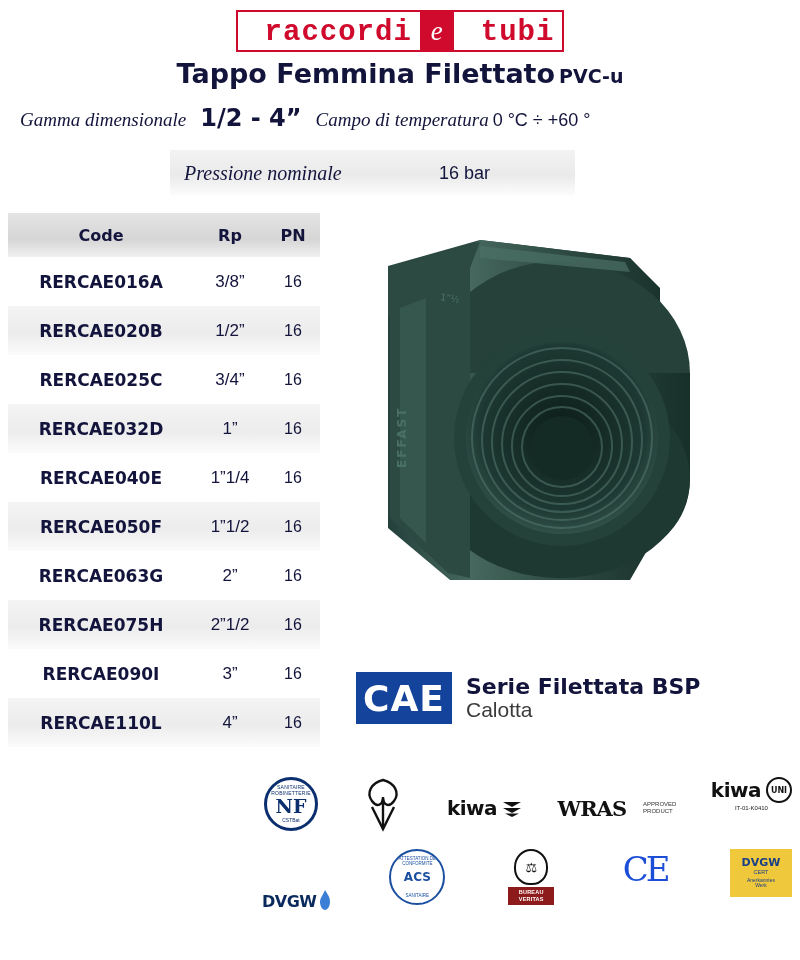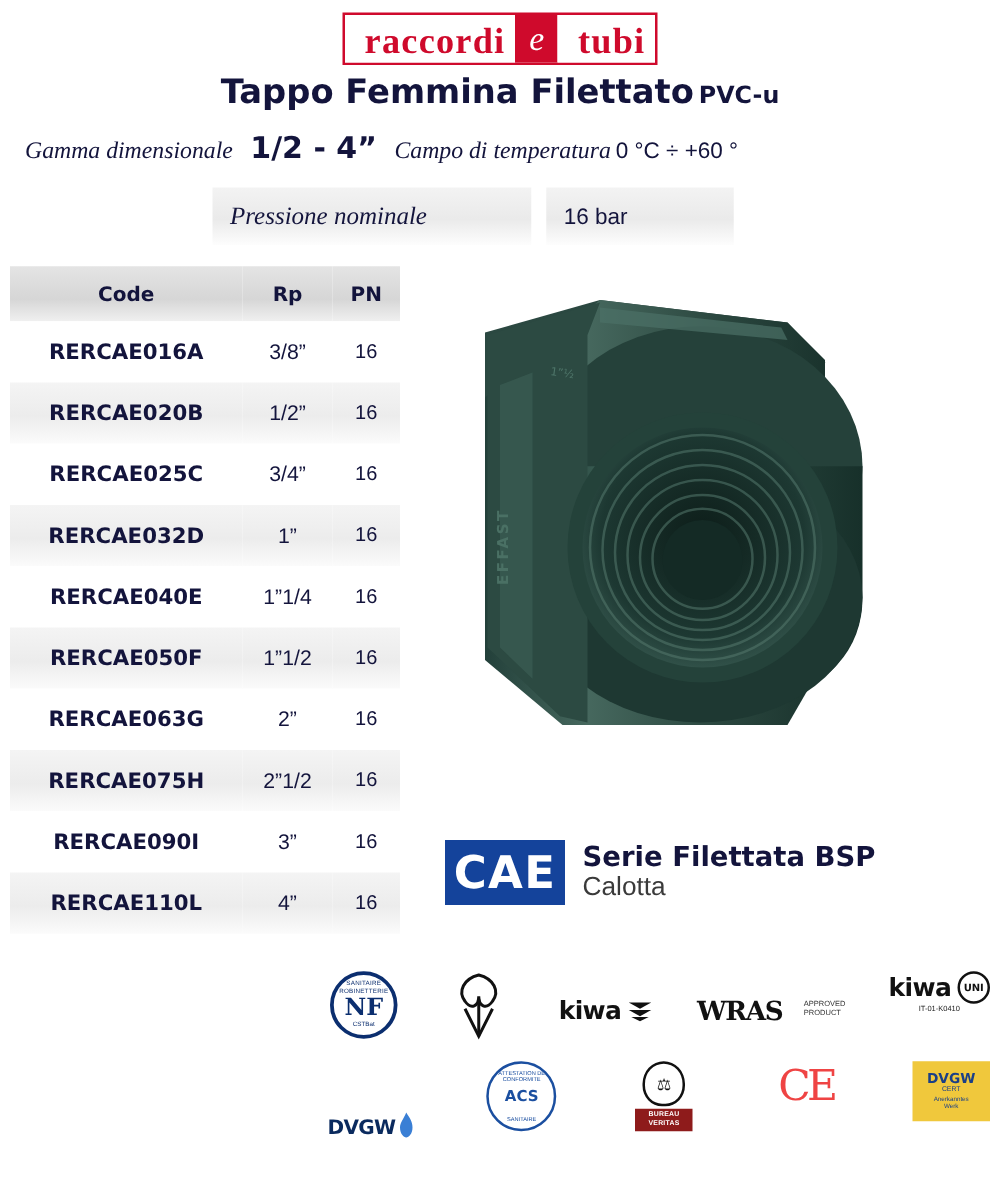--- a/index.html
+++ b/index.html
@@ -18,23 +18,23 @@
     position: absolute; top: 10px; left: 0; width: 800px;
     display: flex; justify-content: center;
   }
   .brand-box {
     display: flex; align-items: stretch;
     border: 2px solid #cf0a2c;
     height: 42px;
   }
   .brand-word {
     background: #ffffff; color: #cf0a2c;
-    font-family: Liberation Serif, serif;
+    font-family: Liberation Mono, monospace;
     font-weight: bold; font-size: 29px; letter-spacing: 1px;
-    padding: 2px 8px 2px 16px; line-height: 38px;
+    padding: 2px 8px 2px 27px; line-height: 38px;
   }
   .brand-e {
     background: #cf0a2c; color: #ffffff;
     font-family: "Liberation Serif", serif;
     font-style: italic; font-size: 27px;
     padding: 0 11px; line-height: 38px;
   }
 
   
   .title-row {
@@ -65,21 +65,21 @@
     margin: 0 14px 0 14px;
   }
   .spec-value {
     font-family: "Liberation Sans", sans-serif;
     font-size: 18px; color: #13143c; margin-left: 4px;
   }
 
   
   .pressure-row {
     position: absolute; top: 150px; left: 170px;
-    display: flex; align-items: flex-end; gap: 12px;
+    display: flex; align-items: flex-end; 
   }
   .pressure-label-box {
     width: 255px; height: 46px;
     background: linear-gradient(to bottom, #f3f3f3, #eaeaea 55%, #fdfdfd);
     display: flex; align-items: center; padding-left: 14px;
   }
   .pressure-label-box span {
     font-family: "Liberation Serif", serif;
     font-style: italic; font-size: 20px; color: #13143c;
   }
@@ -241,21 +241,21 @@
     border-radius: 50% 50% 46% 46%;
     display: flex; align-items: center; justify-content: center;
     font-size: 13px; color: #111;
   }
   .bv-bar {
     margin-top: 2px; background: #8e1b1b; color: #fff;
     font-size: 5.5px; font-weight: bold; padding: 2px 3px;
     text-align: center; line-height: 1.25; letter-spacing: .2px;
   }
   .ce-mark {
-    font-family: "DejaVu Serif", serif; font-size: 34px; color: #ef4444;
+    font-family: "DejaVu Serif", serif; font-size: 34px; color: #1d4ed8;
     letter-spacing: -3px;
   }
   .dvgw-box {
     width: 62px; height: 48px; background: #f0c83c;
     display: flex; flex-direction: column; align-items: center;
     justify-content: center; line-height: 1.15;
   }
   .dvgw-box .b1 {
     font-family: "DejaVu Sans", sans-serif; font-weight: bold;
     font-size: 11px; color: #1a3f87;

